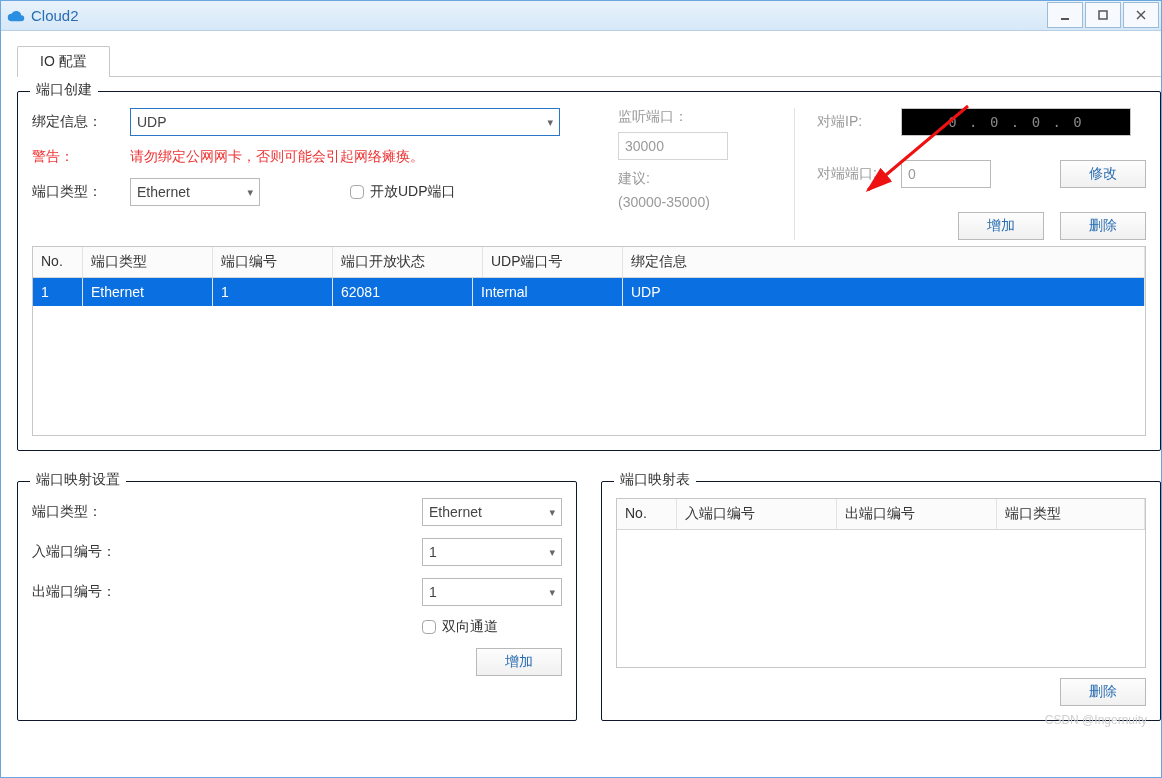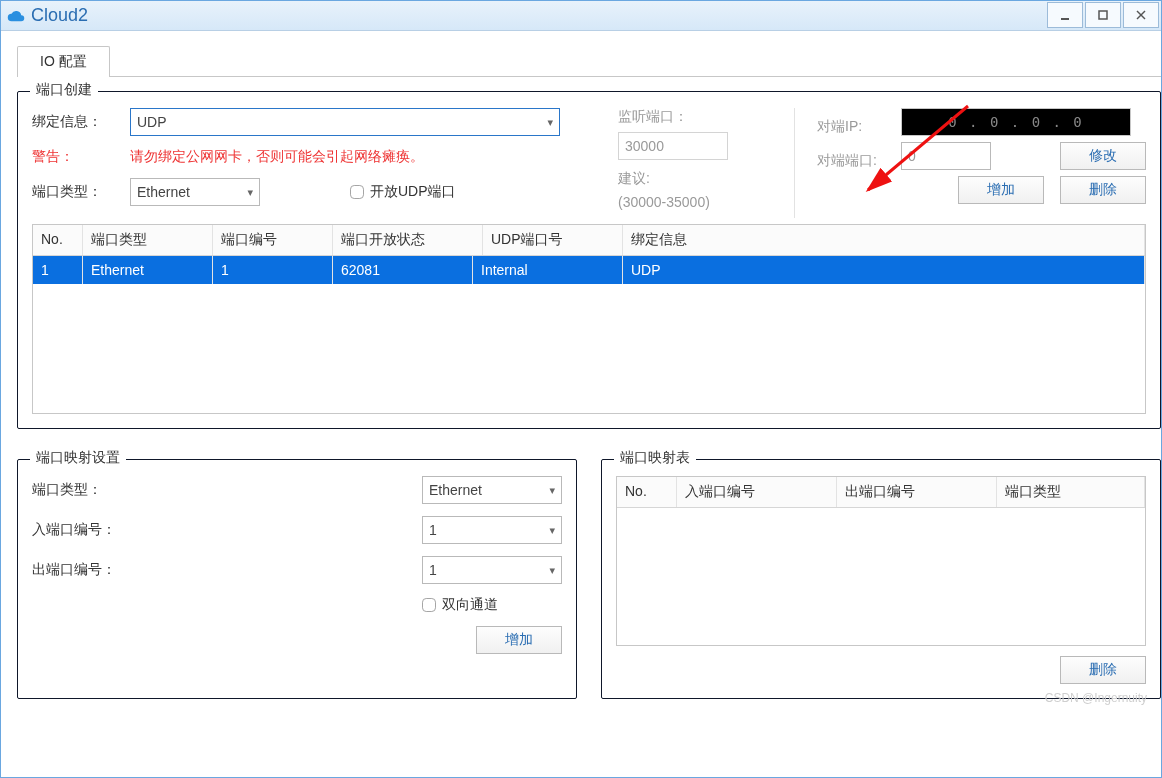--- a/index.html
+++ b/index.html
@@ -1,20 +1,20 @@
 <!DOCTYPE html>
 <html><head>
 <meta charset="utf-8">
 <style>
 * { box-sizing: border-box; font-family: "Microsoft YaHei", Arial, sans-serif; font-size: 14px; }
 body { margin: 0; padding: 0; background: #fff; }
 .window { width: 1162px; height: 778px; border: 1px solid #6aa7e0; background: #fff; position: relative; }
 .titlebar { height: 30px; background: linear-gradient(#e8f2fb,#d6e8f8); border-bottom: 1px solid #b8cfe5; display: flex; align-items: center; padding: 0 6px; }
 .titlebar-icon { width: 18px; height: 18px; margin-right: 6px; display: inline-flex; align-items: center; justify-content: center; }
-.titlebar-title { color: #2a6db2; font-size: 18px; }
+.titlebar-title { color: #2a6db2; font-size: 15px; }
 .win-controls { position: absolute; right: 2px; top: 1px; display: flex; gap: 2px; }
 .win-btn { width: 36px; height: 26px; border: 1px solid #9cbbd9; background: #f6fafe; display: flex; align-items: center; justify-content: center; cursor: pointer; font-family: Arial; }
 .content { padding: 14px 0 10px 16px; position: relative; }
 .tabs { display: flex; border-bottom: 1px solid #c7c7c7; margin-bottom: 0; }
 .tab { border: 1px solid #c7c7c7; border-bottom: none; padding: 6px 22px; background: #fff; color: #333; position: relative; top: 1px; border-radius: 2px 2px 0 0; }
 .group { border: 1px solid #0f172a; border-radius: 2px; padding: 16px 14px 14px 14px; margin-top: 14px; position: relative; }
 .group > .legend { position: absolute; top: -11px; left: 12px; background: #fff; padding: 0 6px; color: #333; }
 .row { display: flex; align-items: center; gap: 10px; margin-bottom: 12px; }
 .label { width: 88px; color: #333; }
 .warning { color: #e33; }
@@ -24,21 +24,21 @@
 .select.med { width: 140px; display: flex; align-items: center; justify-content: space-between; }
 .chev { color: #666; font-size: 11px; }
 .input { width: 96px; }
 .btn { width: 86px; height: 28px; background: linear-gradient(#fdfdfd,#f0f0f0); cursor: pointer; display: inline-flex; align-items: center; justify-content: center; color: #2a6db2; }
 .upper { display: flex; gap: 26px; }
 .left-col { flex: 0 0 560px; }
 .mid-col { flex: 0 0 150px; color: #999; }
 .right-col { flex: 1; border-left: 1px solid #e2e2e2; padding-left: 22px; }
 .mid-col .gl { color: #9a9a9a; margin-bottom: 6px; }
 .mid-col .inputdis { border:1px solid #d4d4d4; color:#9a9a9a; height:28px; padding:0 6px; width:110px; display:flex; align-items:center; }
-.right-col .rrow { display:flex; align-items:flex-end; gap:12px; margin-bottom:6px; }
+.right-col .rrow { display:flex; align-items:center; gap:12px; margin-bottom:24px; }
 .right-col .rlabel { width:72px; color:#9a9a9a; }
 .ipbox { border:1px solid #c7c7c7; background:#000000; width:230px; height:28px; display:flex; align-items:center; justify-content:space-around; color:#888; letter-spacing:2px; font-family: Consolas, monospace; }
 .btnrow { display:flex; gap:16px; justify-content:flex-end; margin-top:6px; }
 .checkbox { display:flex; align-items:center; gap:6px; color:#333; }
 .checkbox .box { width:14px; height:14px; border:1px solid #a5a5a5; border-radius:30%; }
 .table { border:1px solid #c7c7c7; margin-top:6px; height:190px; overflow:hidden; background:#fff; }
 .thead { display:flex; background:#fbfbfb; border-bottom:1px solid #d6d6d6; }
 .th, .td { padding:6px 8px; border-right:1px solid #e3e3e3; overflow:hidden; white-space:nowrap; }
 .th { color:#333; }
 .tr { display:flex; }

